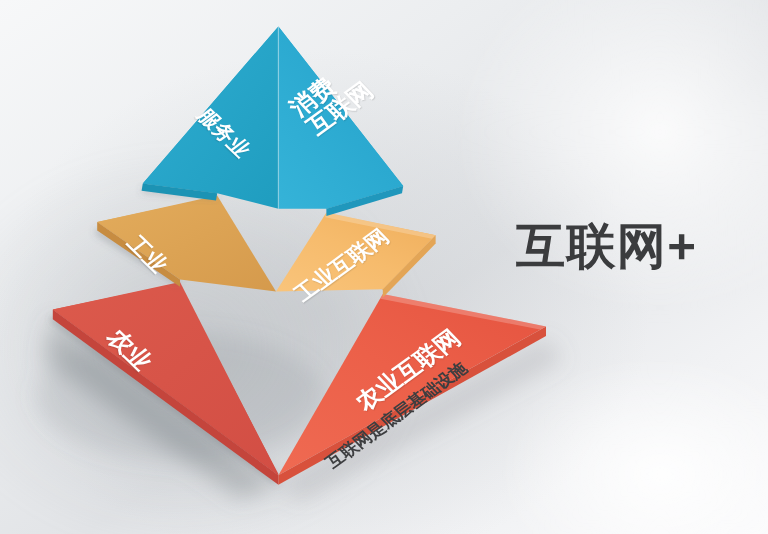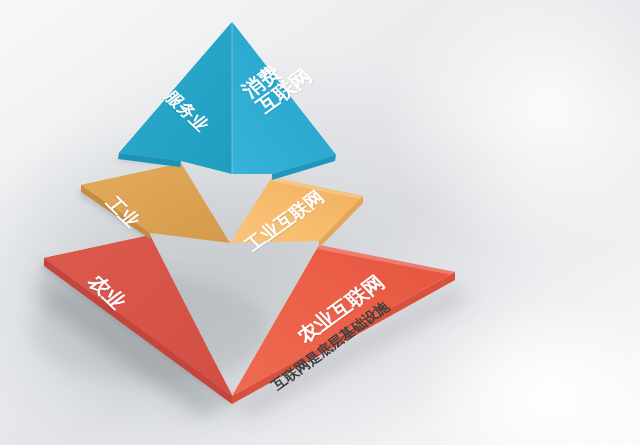--- a/index.html
+++ b/index.html
@@ -230,14 +230,15 @@
   <div class="face-label left-face-label" id="lbl-mid-left">工业</div>
 
   <div class="face-label right-face-label" id="lbl-mid-right">工业互联网</div>
 
   <div class="face-label left-face-label" id="lbl-bot-left">农业</div>
 
   <div class="face-label right-face-label" id="lbl-bot-right">农业互联网</div>
 
   <div class="caption">互联网是底层基础设施</div>
 
+  <div class="title">互联网+</div>
 
 </div>
 
 </body></html>

